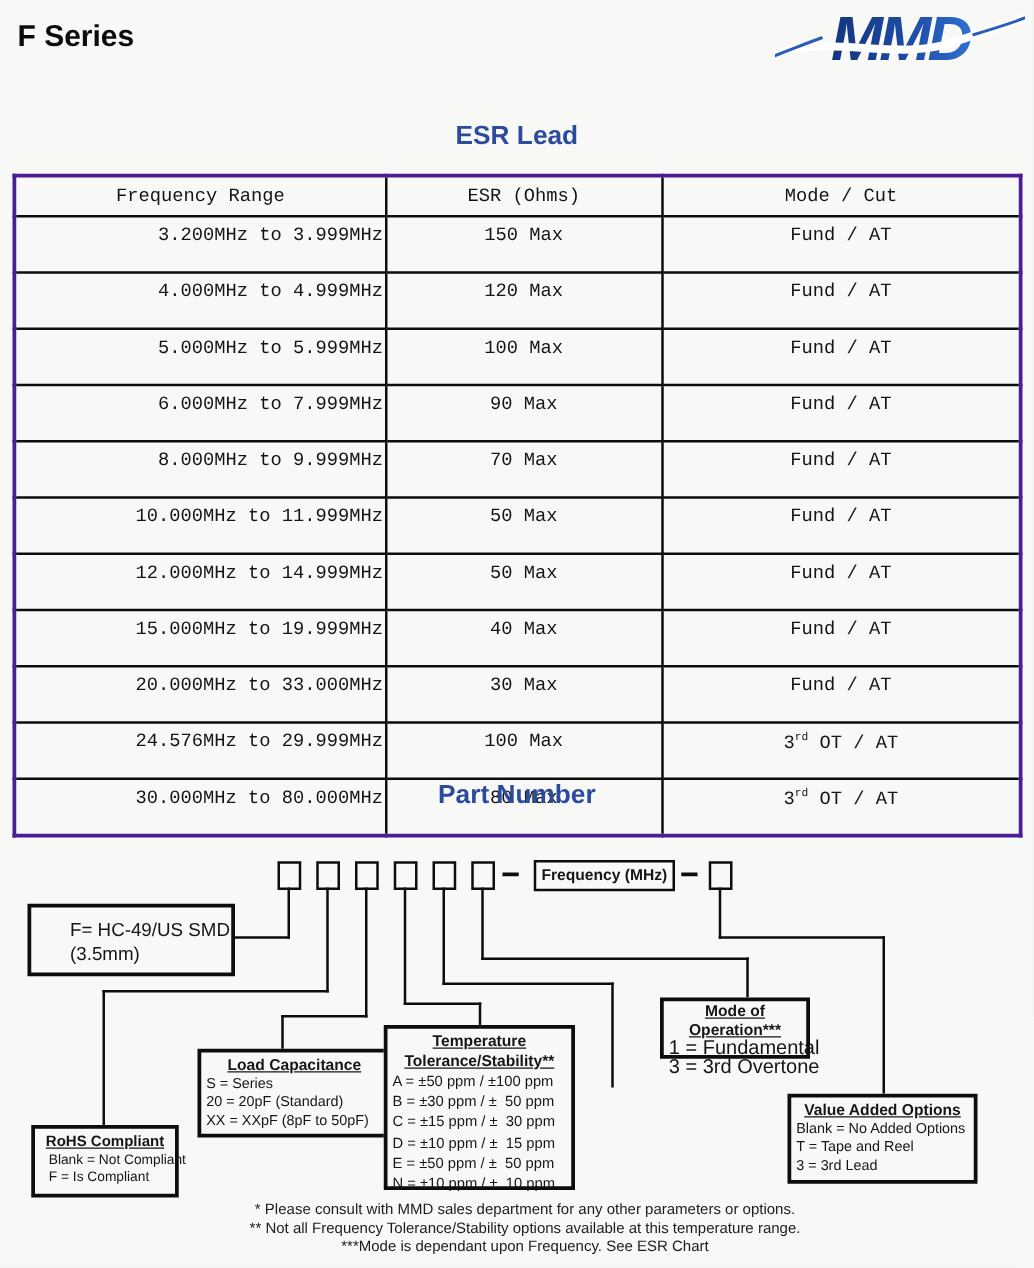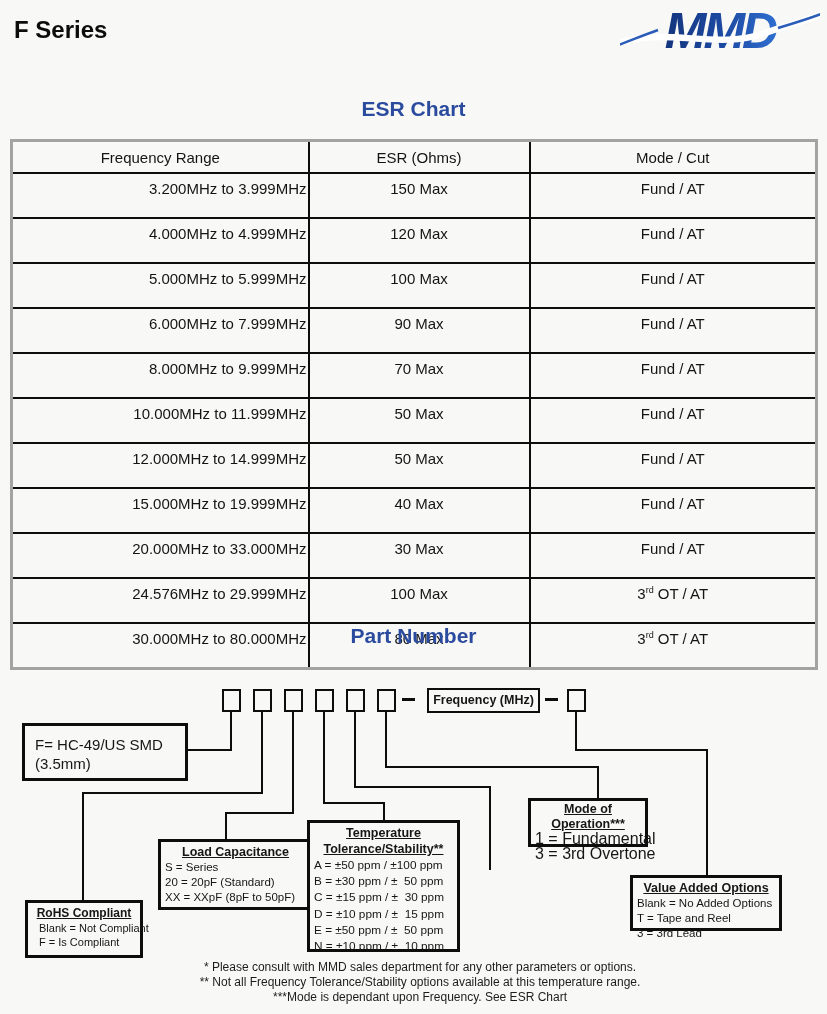--- a/index.html
+++ b/index.html
@@ -31,21 +31,21 @@
   
   #esr-table{
     position:absolute;left:10px;top:139px;width:805px;
     border-collapse:collapse;table-layout:fixed;
     font-size:15px;color:#141414;
   }
   #esr-table th,#esr-table td{
     border:2px solid #0d0d0d;
     font-weight:normal;
   }
-  #esr-table{border:3px solid #a3a3a3;}
+  #esr-table{border:3px solid #4c1d95;font-family:Liberation Mono, monospace;}
   #esr-table th{
     height:30px;text-align:center;vertical-align:middle;padding:0;
   }
   #esr-table td{
     height:36px;vertical-align:top;padding-top:6px;
   }
   #esr-table td.c1{text-align:right;padding-left:14px;}
   #esr-table td.c2,#esr-table td.c3{text-align:center;}
   #esr-table sup{font-size:9px;}
   
@@ -70,35 +70,35 @@
     padding-top:2px;
   }
   .pn-box .bx-item{
     font-size:11.5px;line-height:14.5px;white-space:pre;
     padding-left:4px;
   }
   #box-series{left:22px;top:723px;width:166px;height:58px;}
   #box-series .bx-item{
     font-size:15px;line-height:19px;padding-left:10px;white-space:pre;
   }
-  #box-series{padding-top:9px;}
+  #box-series{padding-top:9px;padding-left:21px;}
   #box-rohs{left:25px;top:900px;width:118px;height:58px;}
   #box-rohs .bx-item{font-size:11px;line-height:14px;padding-left:11px;}
   #box-rohs .bx-title{font-size:12px;}
   #box-loadcap{left:158px;top:839px;width:155px;height:71px;}
   #box-loadcap .bx-item{font-size:11.5px;line-height:14.8px;}
   #box-temptol{left:307px;top:820px;width:153px;height:132px;}
   #box-temptol .bx-title{line-height:16px;}
   #box-temptol .bx-item{font-size:11.8px;line-height:16.2px;}
   #box-optemp{left:472px;top:870px;width:148px;height:83px;}
   #box-optemp .bx-item{font-size:12px;line-height:15.3px;}
   #box-mode{left:528px;top:798px;width:120px;height:49px;}
   #box-mode .bx-item{font-size:16px;line-height:14.5px;}
   #box-mode .bx-title{padding-top:1px;line-height:15px;}
-  #box-vao{left:630px;top:875px;width:152px;height:56px;}
+  #box-vao{left:630px;top:875px;width:152px;height:72px;}
   #box-vao .bx-item{font-size:11.5px;line-height:15.2px;}
   
   #footnotes{
     position:absolute;left:0;top:960px;width:840px;text-align:center;
     font-size:12px;line-height:15px;color:#1c1c1c;
   }
 </style>
 </head>
 <body>
 
@@ -112,21 +112,21 @@
         <stop offset="0.55" stop-color="#1d4ba4"></stop>
         <stop offset="1" stop-color="#2f6fd0"></stop>
       </linearGradient>
     </defs>
     <text x="100" y="43" text-anchor="middle" font-family="Liberation Sans, sans-serif" font-weight="bold" font-style="italic" font-size="50" letter-spacing="-3" fill="url(#mmdgrad)">MMD</text>
     <path d="M -8 40 C 45 20 95 46 145 28 C 168 20 190 14 208 7" fill="none" stroke="#ffffff" stroke-width="6.5"></path>
     <path d="M -4 41 C 12 35 24 30 38 25" fill="none" stroke="#2a5cb8" stroke-width="2.4"></path>
     <path d="M 158 23 C 178 17 194 12 206 7" fill="none" stroke="#2a5cb8" stroke-width="2.4"></path>
   </svg>
 
-  <div id="esr-title" class="section-title">ESR Chart</div>
+  <div id="esr-title" class="section-title">ESR Lead</div>
 
   <table id="esr-table">
     <colgroup>
         <col style="width:297px">
         <col style="width:221px">
         <col style="width:287px">
       </colgroup>
     <thead>
       <tr>
         <th>Frequency Range</th>

